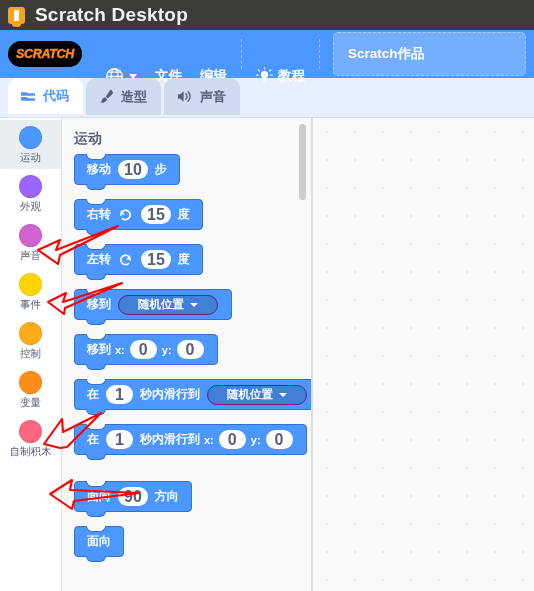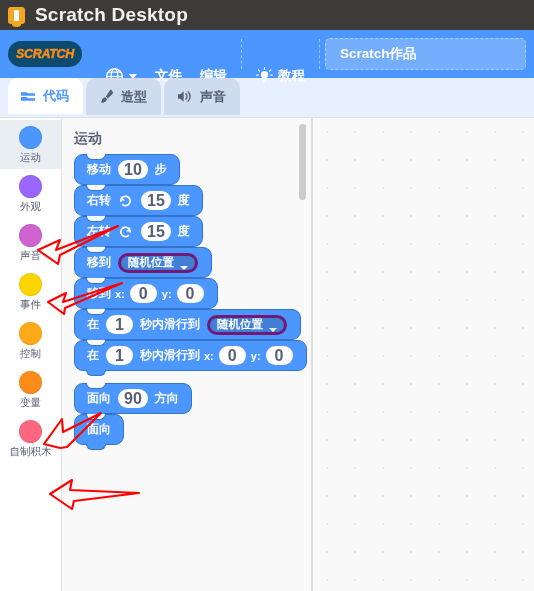--- a/index.html
+++ b/index.html
@@ -56,21 +56,21 @@
     background: #4c97ff;
     display: flex;
     align-items: center;
     padding: 0 8px;
   }
   #scratch-logo {
     width: 74px; height: 26px;
     margin-right: 14px;
     flex: 0 0 auto;
     display: flex; align-items: center; justify-content: center;
-    background: #0c4a6e;
+    background: #000000;
     border-radius: 13px;
     position: relative;
   }
   #scratch-logo span {
     font-size: 12.5px;
     font-weight: bold;
     font-style: italic;
     color: #ff8c1a;
     letter-spacing: -0.3px;
     -webkit-text-stroke: 0.4px #ff8c1a;
@@ -96,22 +96,22 @@
   .caret {
     width: 0; height: 0;
     border-left: 4.5px solid transparent;
     border-right: 4.5px solid transparent;
     border-top: 5px solid #fff;
     margin-left: 5px;
   }
   #bulb-icon { margin-right: 5px; display: flex; align-items: center; }
   #project-name {
     flex: 1 1 auto;
-    height: 32px;
-    margin-left: 0;
+    height: 44px;
+    margin-left: 8px;
     background: #74aefd;
     border: 1px dashed #a8ccfe;
     border-radius: 5px;
     display: flex;
     align-items: center;
     padding: 0 14px;
     color: #fff;
     font-size: 13.5px;
     font-weight: bold;
     overflow: hidden;
@@ -199,26 +199,27 @@
     color: #575e75;
     padding: 12px 0 6px 12px;
   }
   .block-wrap { padding-left: 12px; }
   .block {
     position: relative;
     display: inline-flex;
     align-items: center;
     background: #4c97ff;
     border: 1px solid #3373cc;
-    border-radius: 9px;
+    border-radius: 4px;
     color: #fff;
     font-size: 12px;
     font-weight: bold;
     height: 31px;
     padding: 0 9px;
+    margin-bottom: 14px;
     white-space: nowrap;
   }
   
   .block::before {
     content: "";
     position: absolute;
     left: 11px; top: -1px;
     width: 18px; height: 5px;
     background: #f9f9f9;
     border: 1px solid #3373cc;
@@ -245,29 +246,29 @@
     display: inline-flex;
     align-items: center;
     justify-content: center;
     font-size: 16px;
     font-weight: bold;
     padding: 0 6px;
     margin: 0 4px;
   }
   .dd-input {
     background: #4280d7;
-    border: 3px solid #701a75;
+    border: 1px solid #701a75;
     color: #fff;
     border-radius: 11px;
     height: 20px;
     display: inline-flex;
-    align-items: flex-end;
+    align-items: center;
     font-size: 11.5px;
     font-weight: bold;
-    padding: 0 7px;
+    padding: 0 19px;
     margin: 0 4px;
   }
   .dd-input .dd-caret {
     width: 0; height: 0;
     border-left: 4px solid transparent;
     border-right: 4px solid transparent;
     border-top: 4.5px solid #fff;
     margin-left: 6px;
   }
   .rot-icon { margin: 0 4px; display: inline-flex; align-items: center; }

